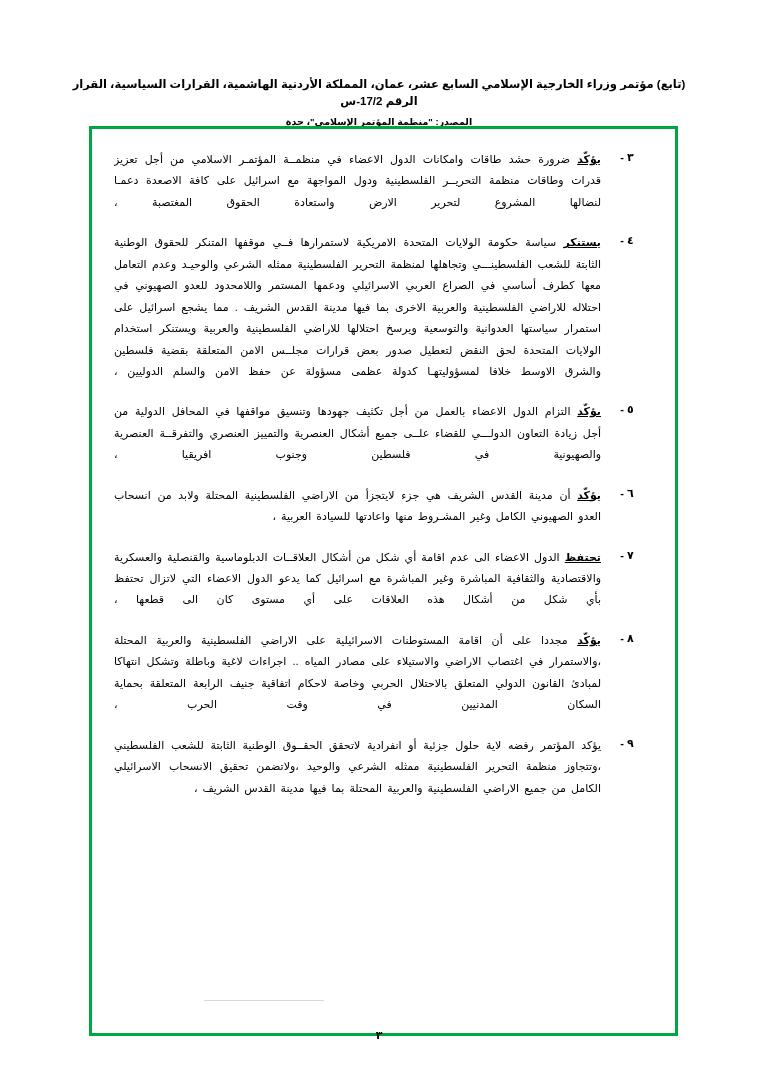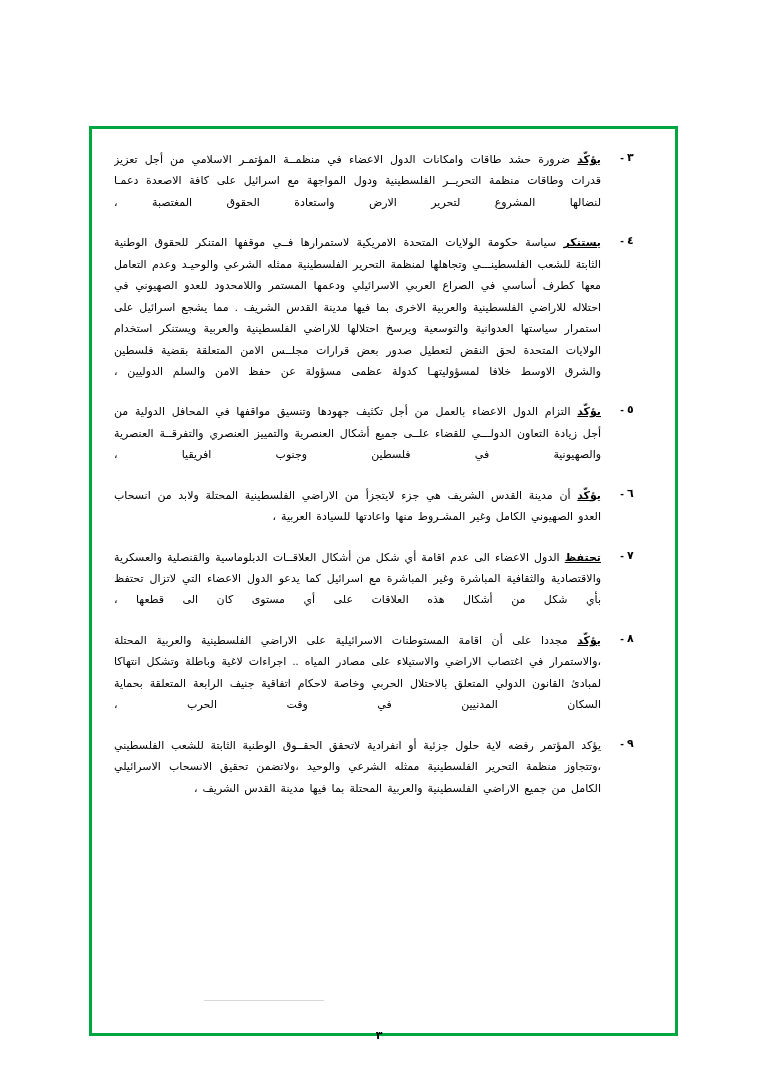--- a/index.html
+++ b/index.html
@@ -101,20 +101,24 @@
     width: 120px;
     bottom: 32px;
     border-top: 1px solid #d8d8d8;
   }
 </style>
 </head>
 <body>
 
 <div class="page">
 
+  <div class="header">
+    <div class="header-line1">(تابع) مؤتمر وزراء الخارجية الإسلامي السابع عشر، عمان، المملكة الأردنية الهاشمية، القرارات السياسية، القرار الرقم 17/2-س</div>
+    <div class="header-line2">المصدر: "منظمة المؤتمر الإسلامي"، جدة</div>
+  </div>
 
   <div class="frame">
     <div class="frame-inner">
 
       <div class="clause">
         <div class="clause-num">٣ -</div>
         <div class="clause-body stretch"><span class="verb">يؤكّد</span><span> ضرورة حشد طاقات وامكانات الدول الاعضاء في منظمــة المؤتمـر الاسلامي من أجل تعزيز قدرات وطاقات منظمة التحريــر الفلسطينية ودول المواجهة مع اسرائيل على كافة الاصعدة دعمـا لنضالها المشروع لتحرير الارض واستعادة الحقوق المغتصبة ،</span></div>
       </div>
 
       <div class="clause">

